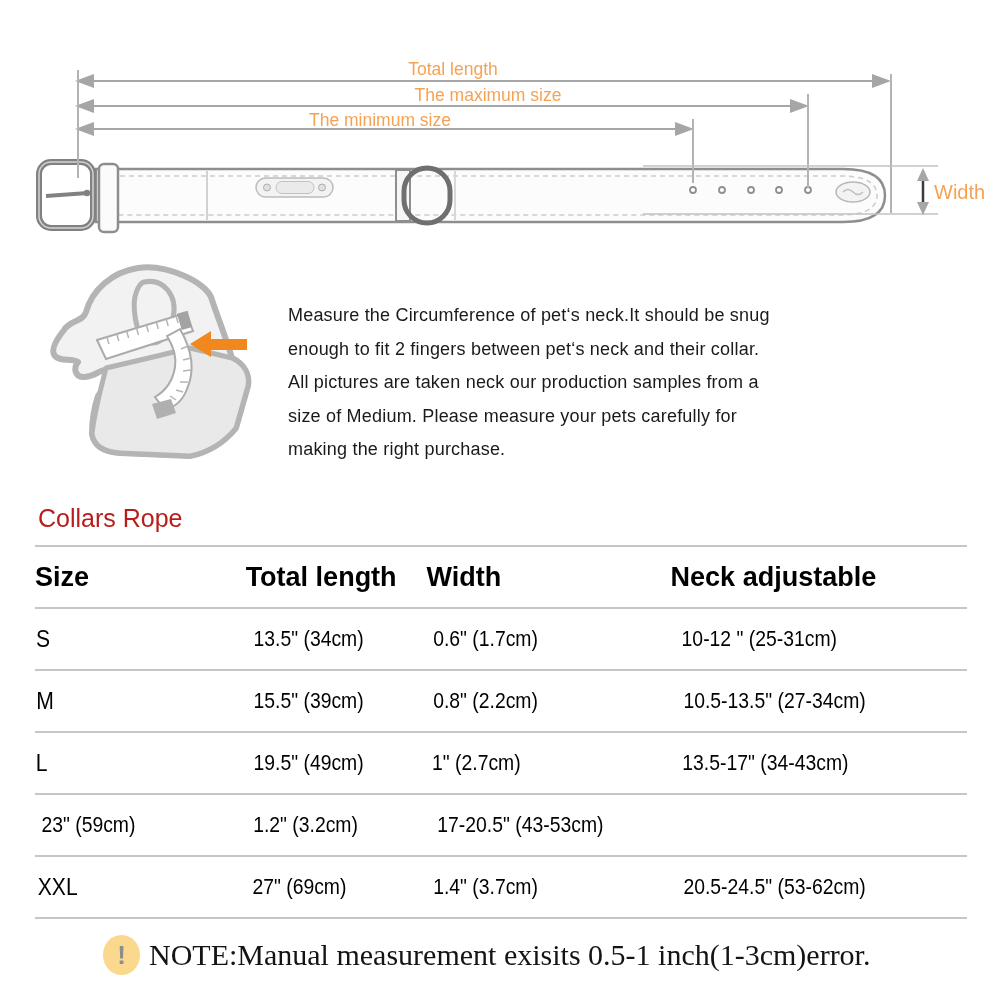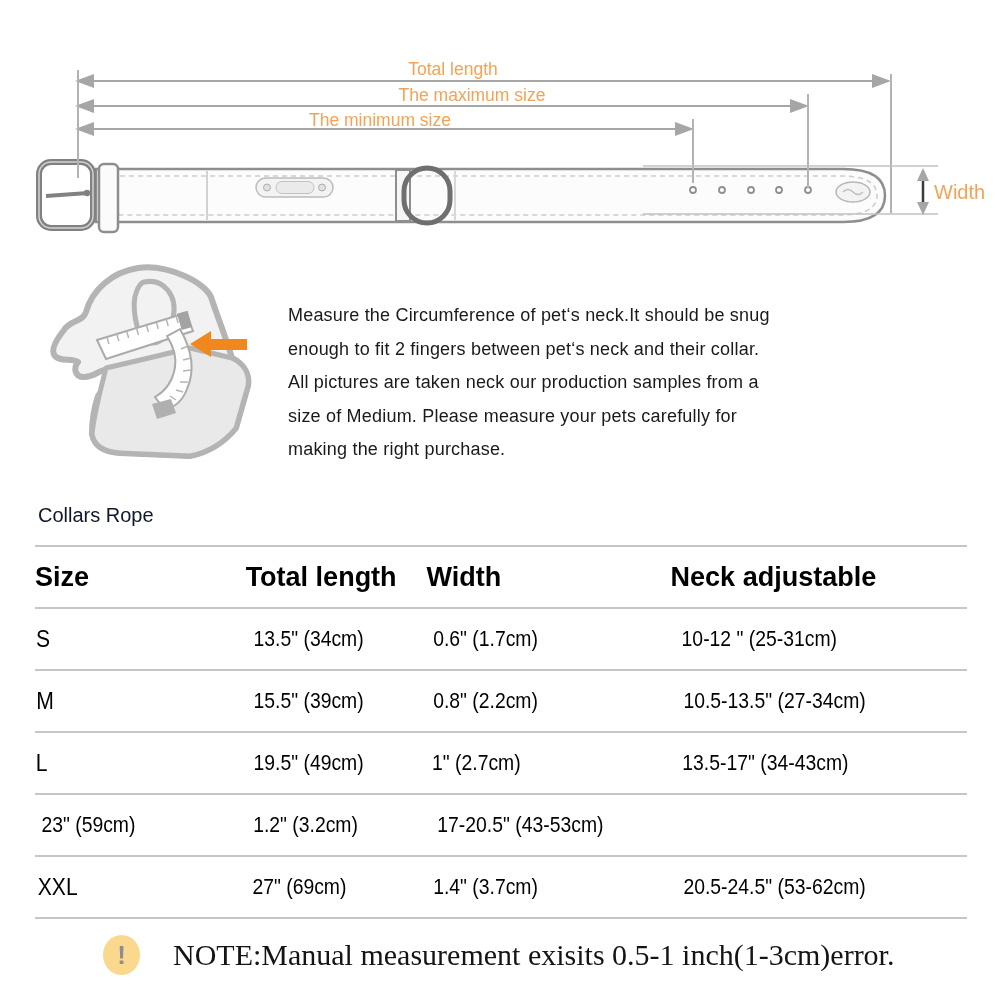--- a/index.html
+++ b/index.html
@@ -18,21 +18,21 @@
   }
   
   .dog-svg{position:absolute;left:40px;top:256px;}
   .instructions{
     position:absolute;left:288px;top:299px;width:660px;
     font-size:18px;line-height:33.6px;color:#1a1a1a;letter-spacing:0.2px;
   }
   .instructions div{white-space:nowrap;}
   
   .section-title{
-    position:absolute;left:38px;top:504px;font-size:20px;color:#0f172a;
+    position:absolute;left:38px;top:504px;font-size:25px;color:#b91c1c;
   }
   
   .size-table{
     position:absolute;left:35px;top:545px;width:932px;
     border-top:2px solid #c6c6c6;
   }
   .t-row{
     display:grid;grid-template-columns:22.6% 19.4% 26.2% 31.8%;
     height:60px;align-items:center;border-bottom:2px solid #c6c6c6;
   }
@@ -42,21 +42,21 @@
   .t-body .t-cell.size-cell{font-size:24px;}
   .cond{display:inline-block;transform:scaleX(0.88);transform-origin:50% 50%;white-space:nowrap;}
   
   .note-icon{
     position:absolute;left:103px;top:935px;width:37px;height:40px;border-radius:50%;
     background:#fad98e;color:#8d8d8d;font-weight:bold;font-size:26px;
     display:flex;align-items:center;justify-content:center;
   }
   .note-text{
     position:absolute;left:149px;top:938px;
-    font-family:"Liberation Serif",serif;font-size:30px;color:#141414;white-space:nowrap;margin-left:24px;
+    font-family:"Liberation Serif",serif;font-size:30px;color:#141414;white-space:nowrap;
   }
 </style>
 </head>
 <body>
 
 <div class="page">
 
   <svg class="top-svg" width="1000" height="250" viewBox="0 0 1000 250">
 
     <g>
@@ -123,21 +123,21 @@
       <line x1="643" y1="214" x2="938" y2="214"></line>
     </g>
     <g>
       <line x1="923" y1="178" x2="923" y2="205" stroke="#3a3a3a" stroke-width="2.5"></line>
       <polygon points="923,168 917,181 929,181" fill="#a6a6a6"></polygon>
       <polygon points="923,215 917,202 929,202" fill="#a6a6a6"></polygon>
     </g>
   </svg>
 
   <div class="diagram-label" style="left:453px;top:61px">Total length</div>
-  <div class="diagram-label" style="left:472px;top:87px">The maximum size</div>
+  <div class="diagram-label" style="left:488px;top:87px">The maximum size</div>
   <div class="diagram-label" style="left:380px;top:112px">The minimum size</div>
   <div class="width-label" style="left:934px;top:182px">Width</div>
 
   <svg class="dog-svg" width="230" height="212" viewBox="0 0 230 212">
     <path d="M 98,12 C 72,16 52,34 46,56 C 43,66 30,64 24,74 C 16,84 10,94 15,100
              C 20,106 32,102 38,106 C 33,112 35,122 45,121 C 56,120 62,112 68,114
              C 70,126 64,132 58,140 C 54,152 52,166 52,178 C 54,190 64,196 80,197
              L 150,200 C 170,196 186,184 196,172 L 208,130 C 210,118 204,108 192,102
              C 186,82 178,62 172,44 C 168,26 126,8 98,12 Z" fill="#f2f2f2" stroke="#b4b4b4" stroke-width="6" stroke-linejoin="round"></path>
     <path d="M 66,112 C 60,136 54,158 52,178 C 54,190 64,196 80,197 L 150,200

